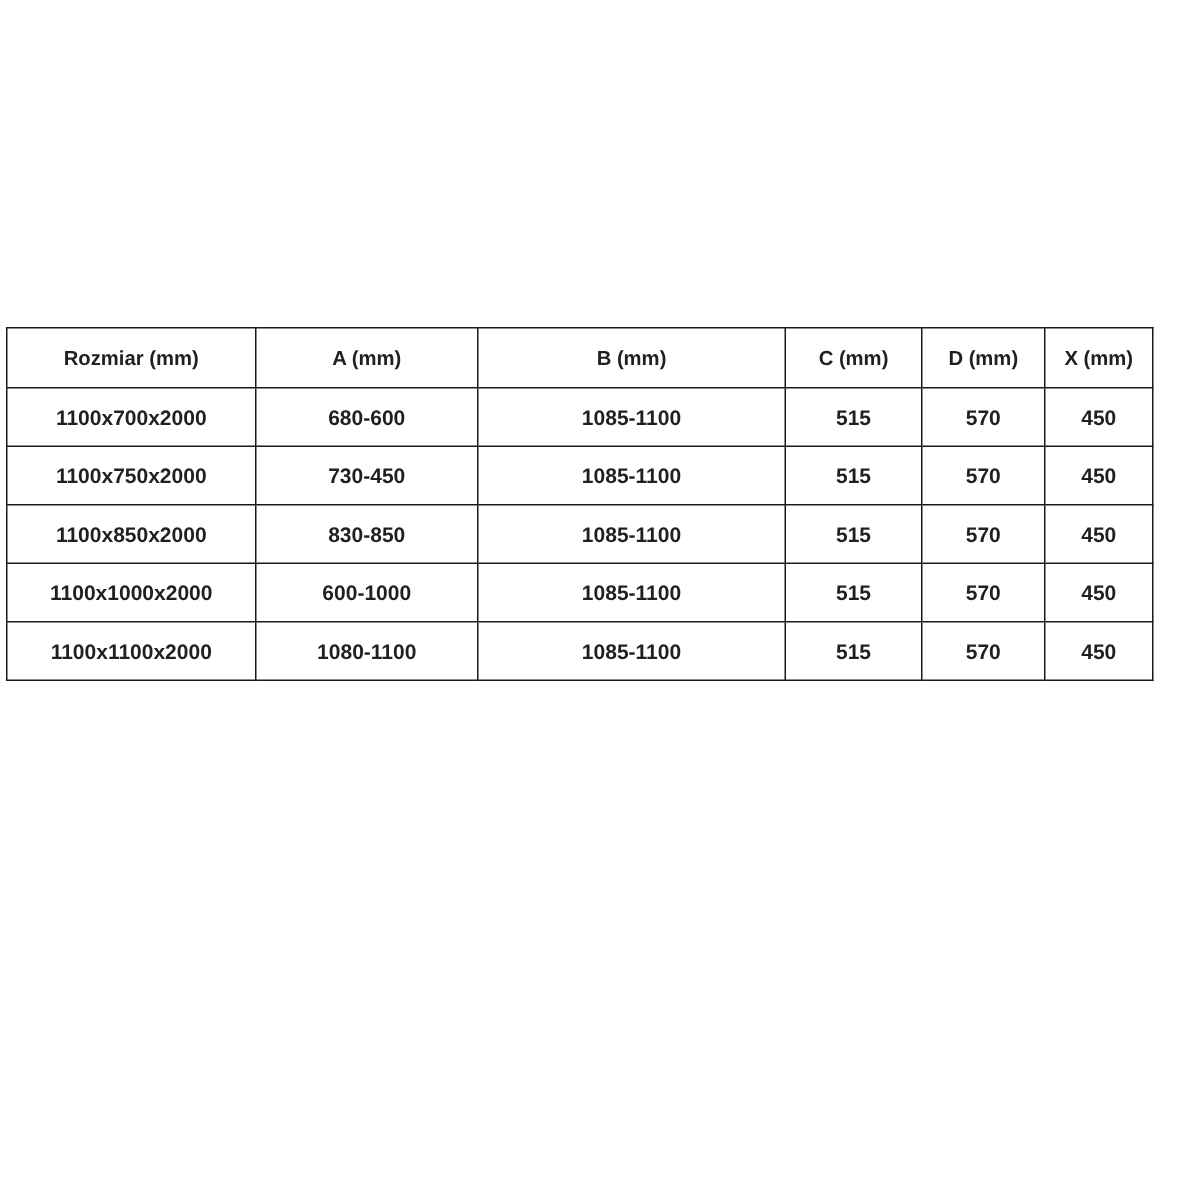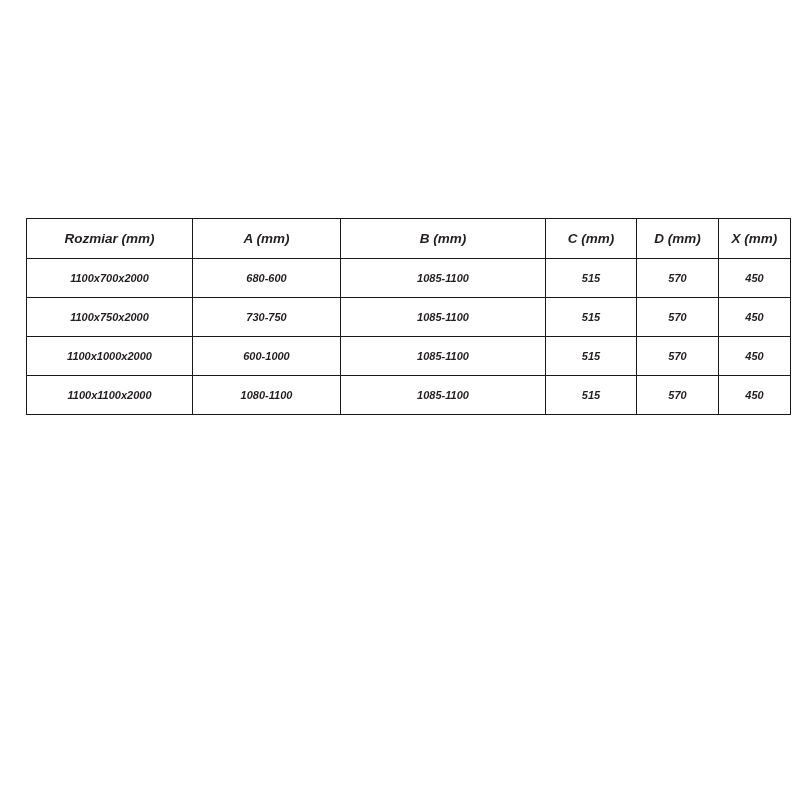--- a/index.html
+++ b/index.html
@@ -17,36 +17,35 @@
   .sheet {
     position: absolute;
     left: 0;
     top: 0;
     width: 800px;
     height: 800px;
     background: #ffffff;
   }
   .table-wrap {
     position: absolute;
-    left: 26px;
+    left: 4px;
     top: 218px;
     width: 764px;
-    font-style: italic;
   }
   table.spec {
     border-collapse: collapse;
     width: 764px;
     table-layout: fixed;
   }
   table.spec td,
   table.spec th {
     border: 1px solid #1a1a1a;
     text-align: center;
     vertical-align: middle;
-    font-size: 11px;
+    font-size: 14px;
     font-weight: bold;
     color: #231f20;
     height: 38px;
     padding: 0 2px;
     white-space: nowrap;
   }
   table.spec thead th {
     height: 39px;
     font-size: 13.5px;
   }
@@ -86,21 +85,29 @@
         <tr>
           <td>1100x700x2000</td>
           <td>680-600</td>
           <td>1085-1100</td>
           <td>515</td>
           <td>570</td>
           <td>450</td>
         </tr>
         <tr>
           <td>1100x750x2000</td>
-          <td>730-750</td>
+          <td>730-450</td>
+          <td>1085-1100</td>
+          <td>515</td>
+          <td>570</td>
+          <td>450</td>
+        </tr>
+        <tr>
+          <td>1100x850x2000</td>
+          <td>830-850</td>
           <td>1085-1100</td>
           <td>515</td>
           <td>570</td>
           <td>450</td>
         </tr>
         <tr>
           <td>1100x1000x2000</td>
           <td>600-1000</td>
           <td>1085-1100</td>
           <td>515</td>

